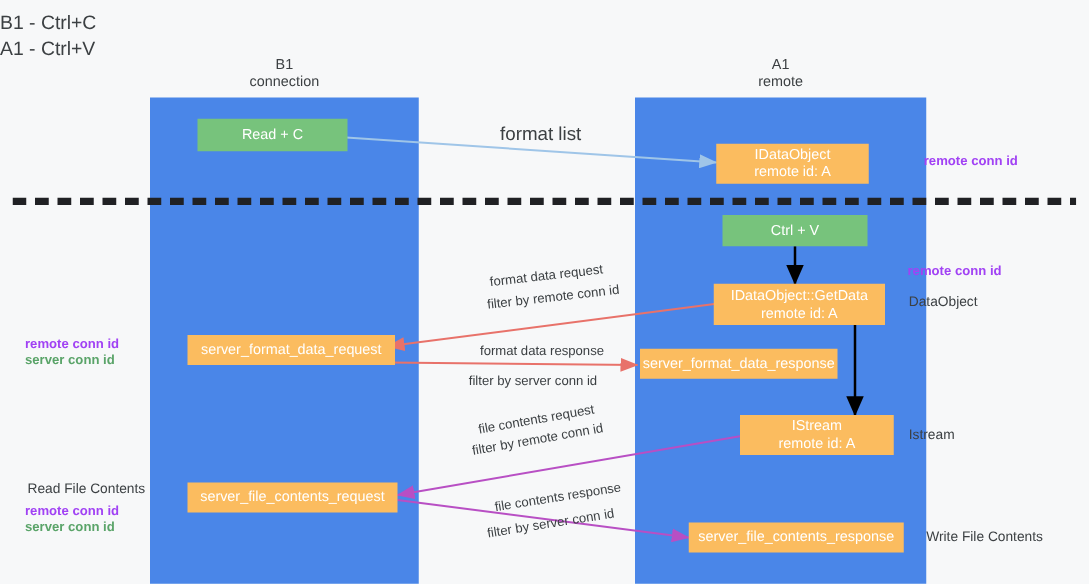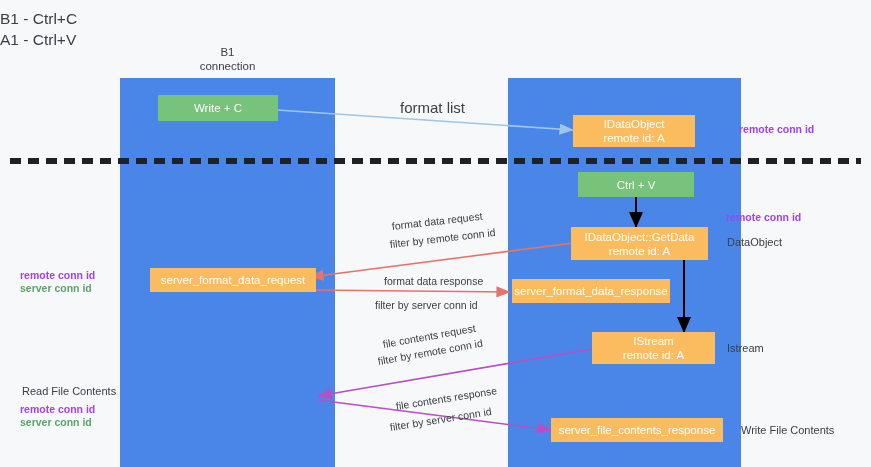--- a/index.html
+++ b/index.html
@@ -111,20 +111,22 @@
 </head>
 <body>
 
 <div id="stage">
 
   <div id="page-title">B1 - Ctrl+C
 A1 - Ctrl+V</div>
 
   <div class="lane-header" id="hdr-b1">B1
 connection</div>
+  <div class="lane-header" id="hdr-a1">A1
+remote</div>
 
   <div class="lane" id="lane-b1"></div>
   <div class="lane" id="lane-a1"></div>
 
   <svg class="edges" viewBox="0 0 871 467">
     <defs>
       <marker id="ar-blue" markerWidth="9" markerHeight="7" refX="8.5" refY="3.5" orient="auto">
         <polygon points="0 0, 9 3.5, 0 7" fill="#9fc5e8"></polygon>
       </marker>
       <marker id="ar-red" markerWidth="9" markerHeight="7" refX="8.5" refY="3.5" orient="auto">
@@ -150,37 +152,38 @@
 
     <path d="M 592 349 L 318 396" stroke="#b84fc4" stroke-width="1.6" fill="none" marker-end="url(#ar-magenta)"></path>
 
     <path d="M 318 400 L 551 430" stroke="#b84fc4" stroke-width="1.6" fill="none" marker-end="url(#ar-magenta)"></path>
   </svg>
 
   <svg id="divider" viewBox="0 0 851 6" preserveAspectRatio="none">
     <line x1="0" y1="3" x2="851" y2="3" stroke="#202124" stroke-width="6" stroke-dasharray="11 7"></line>
   </svg>
 
-  <div class="node green" style="left:158px; top:95px; width:120px; height:26px;">Write + C</div>
+  <div class="node green" style="left:158px; top:95px; width:120px; height:26px;">Read + C</div>
 
   <div class="node orange" style="left:573px; top:115px; width:122px; height:32px;">IDataObject
 remote id: A</div>
 
   <div class="node green" style="left:578px; top:172px; width:116px; height:25px;">Ctrl + V</div>
 
   <div class="node orange" style="left:571px; top:227px; width:137px; height:33px;">IDataObject::GetData
 remote id: A</div>
 
   <div class="node orange" style="left:150px; top:268px; width:166px; height:24px;">server_format_data_request</div>
 
   <div class="node orange" style="left:512px; top:279px; width:158px; height:24px;">server_format_data_response</div>
 
   <div class="node orange" style="left:592px; top:332px; width:123px; height:32px;">IStream
 remote id: A</div>
 
+  <div class="node orange" style="left:150px; top:386px; width:168px; height:24px;">server_file_contents_request</div>
 
   <div class="node orange" style="left:551px; top:418px; width:172px; height:24px;">server_file_contents_response</div>
 
   <div class="lbl flow" style="left:400px; top:101px;">format list</div>
 
   <div class="lbl rot-up" style="left:392px; top:220px;">format data request</div>
   <div class="lbl rot-up" style="left:390px; top:238px;"><span>filter by </span><span class="purple">remote conn id</span></div>
 
   <div class="lbl" style="left:384px; top:275px;">format data response</div>
   <div class="lbl" style="left:375px; top:299px;"><span>filter by </span><span class="purple">server conn id</span></div>

